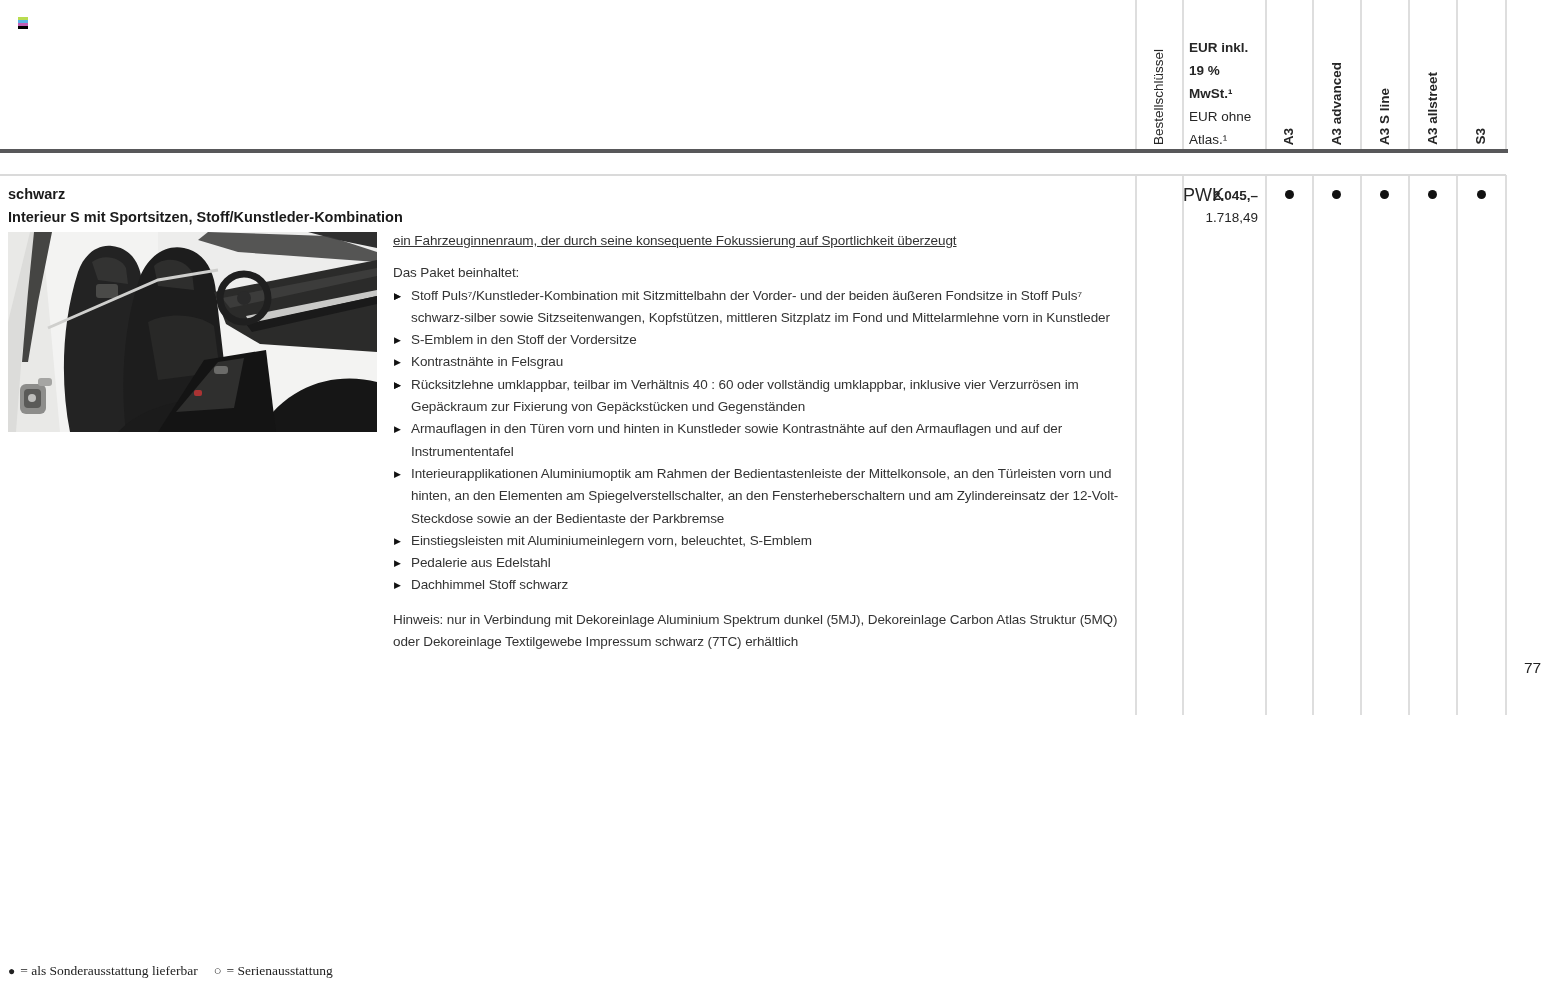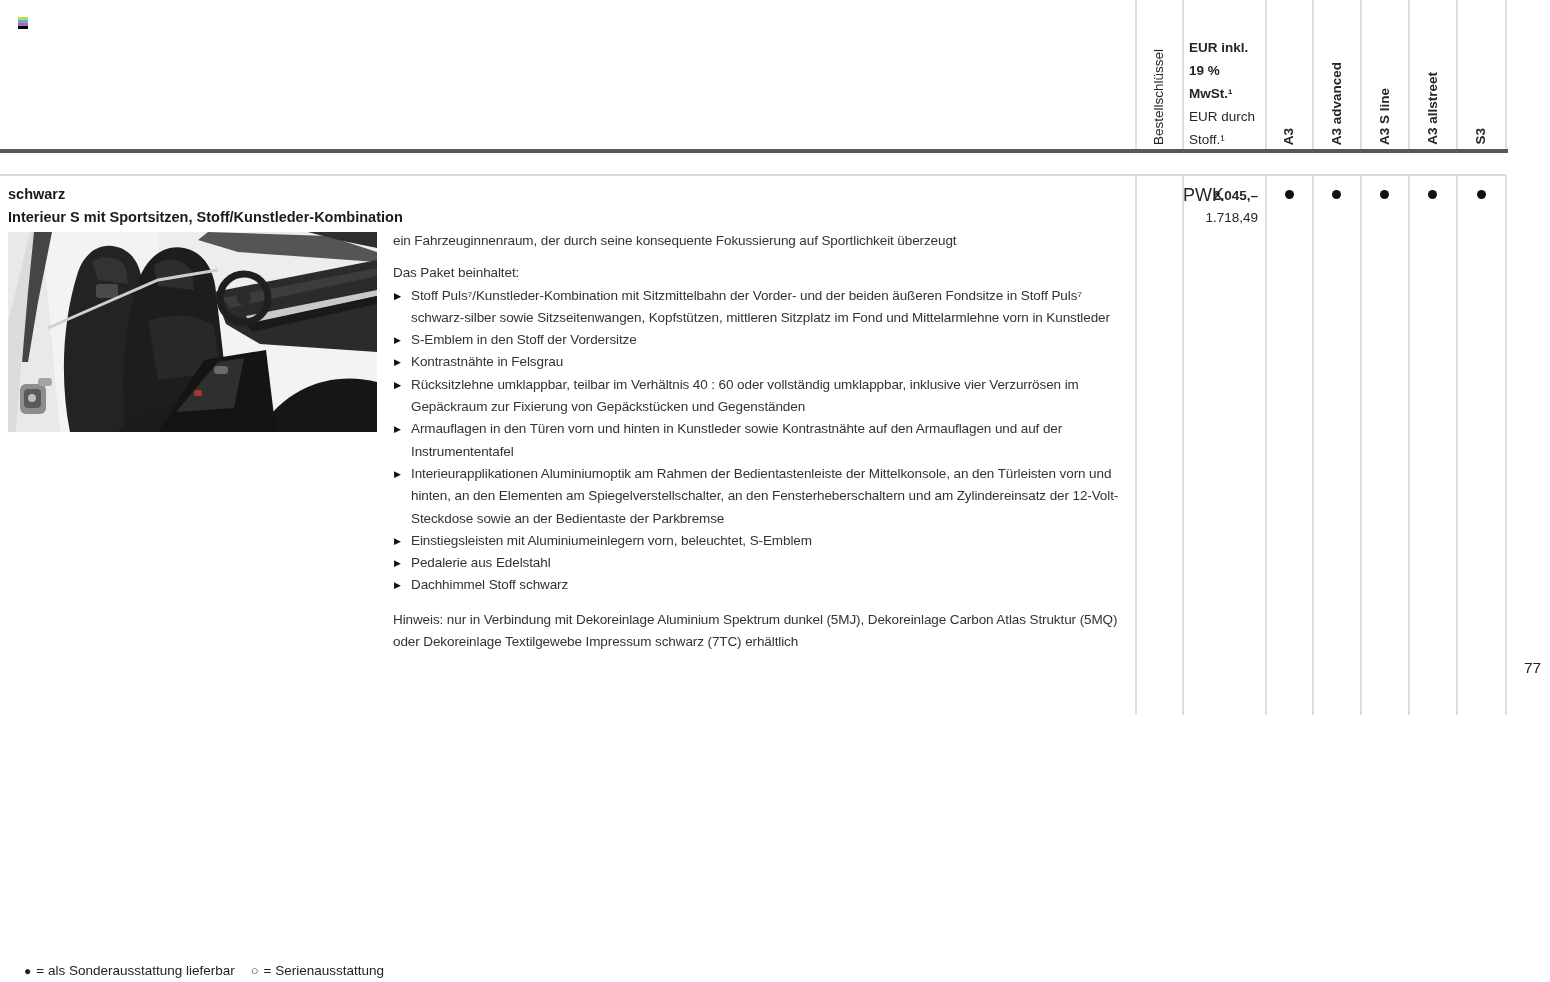--- a/index.html
+++ b/index.html
@@ -37,30 +37,30 @@
   .dot{width:9px;height:9px;}
   .dot.filled{background:#111;border-radius:50%;}
 
   
   .option-title{position:absolute;left:8px;top:183px;width:720px;
     font-size:14.5px;font-weight:bold;line-height:22.5px;color:#1a1a1a;}
   .interior-photo{position:absolute;left:8px;top:232px;width:369px;height:200px;display:block;}
   .desc{position:absolute;left:393px;top:230px;width:737px;
     font-size:13.5px;line-height:22.3px;letter-spacing:-0.1px;color:#333;}
   .desc p{margin:0;}
-  .desc p.intro{margin-bottom:10px;}
+  .desc p.intro{margin-bottom:10px;text-decoration:underline;}
   .desc ul{margin:0;padding:0;list-style:none;}
   .desc li{position:relative;padding-left:18px;}
   .desc .tri{position:absolute;left:1px;top:0;font-size:9px;color:#111;}
   .desc p.note{margin-top:12px;}
 
   
   .page-number{position:absolute;left:1524px;top:659px;font-size:15.5px;color:#222;}
-  .footer-legend{position:absolute;left:24px;top:963px;font-size:13.5px;color:#222;
-    display:flex;align-items:flex-end;white-space:nowrap;}
+  .footer-legend{position:absolute;left:8px;top:963px;font-size:13.5px;color:#222;
+    display:flex;align-items:flex-end;white-space:nowrap;font-family:Liberation Serif, serif;}
   .footer-legend .item{margin-right:16px;}
   .footer-legend .sym{margin-right:5px;}
   .footer-legend .sym.filled-dot{font-size:12px;}
   .footer-legend .sym.open-dot{font-size:13px;}
 </style>
 </head>
 <body>
 
 <div class="page">
 
@@ -91,22 +91,22 @@
 
   <div class="thick-rule"></div>
   <div class="row-top-rule"></div>
 
   <div class="rot-cell" style="left:1136px;width:46px">
     <span class="rot-label">Bestellschlüssel</span>
   </div>
   <div class="eur-header">
     <div class="b">EUR inkl.</div>
     <div class="b">19 % MwSt.¹</div>
-    <div>EUR durch</div>
-    <div>Stoff.¹</div>
+    <div>EUR ohne</div>
+    <div>Atlas.¹</div>
   </div>
   <div class="rot-cell" style="left:1266px;width:46px">
     <span class="rot-label bold">A3</span>
   </div>
   <div class="rot-cell" style="left:1313px;width:47px">
     <span class="rot-label bold">A3 advanced</span>
   </div>
   <div class="rot-cell" style="left:1361px;width:47px">
     <span class="rot-label bold">A3 S line</span>
   </div>

